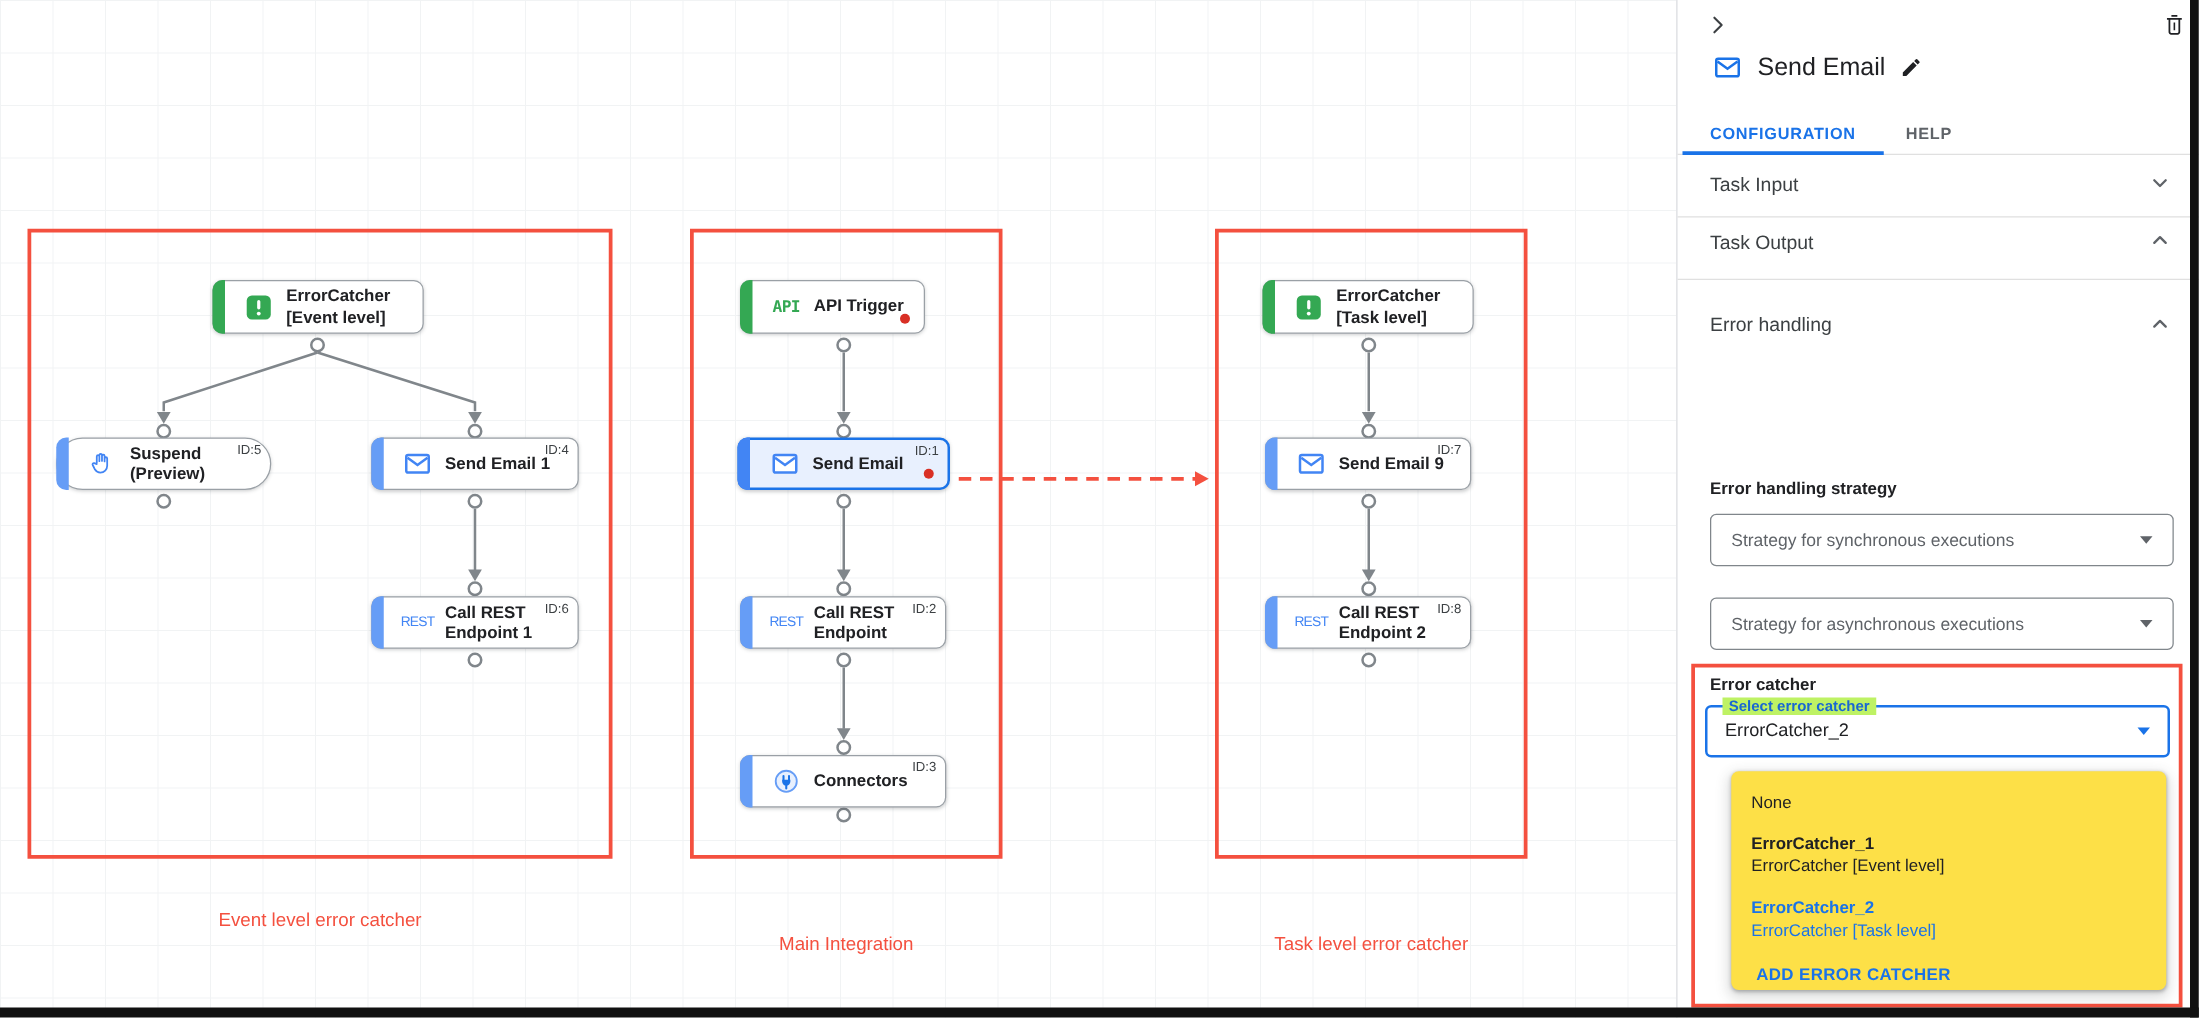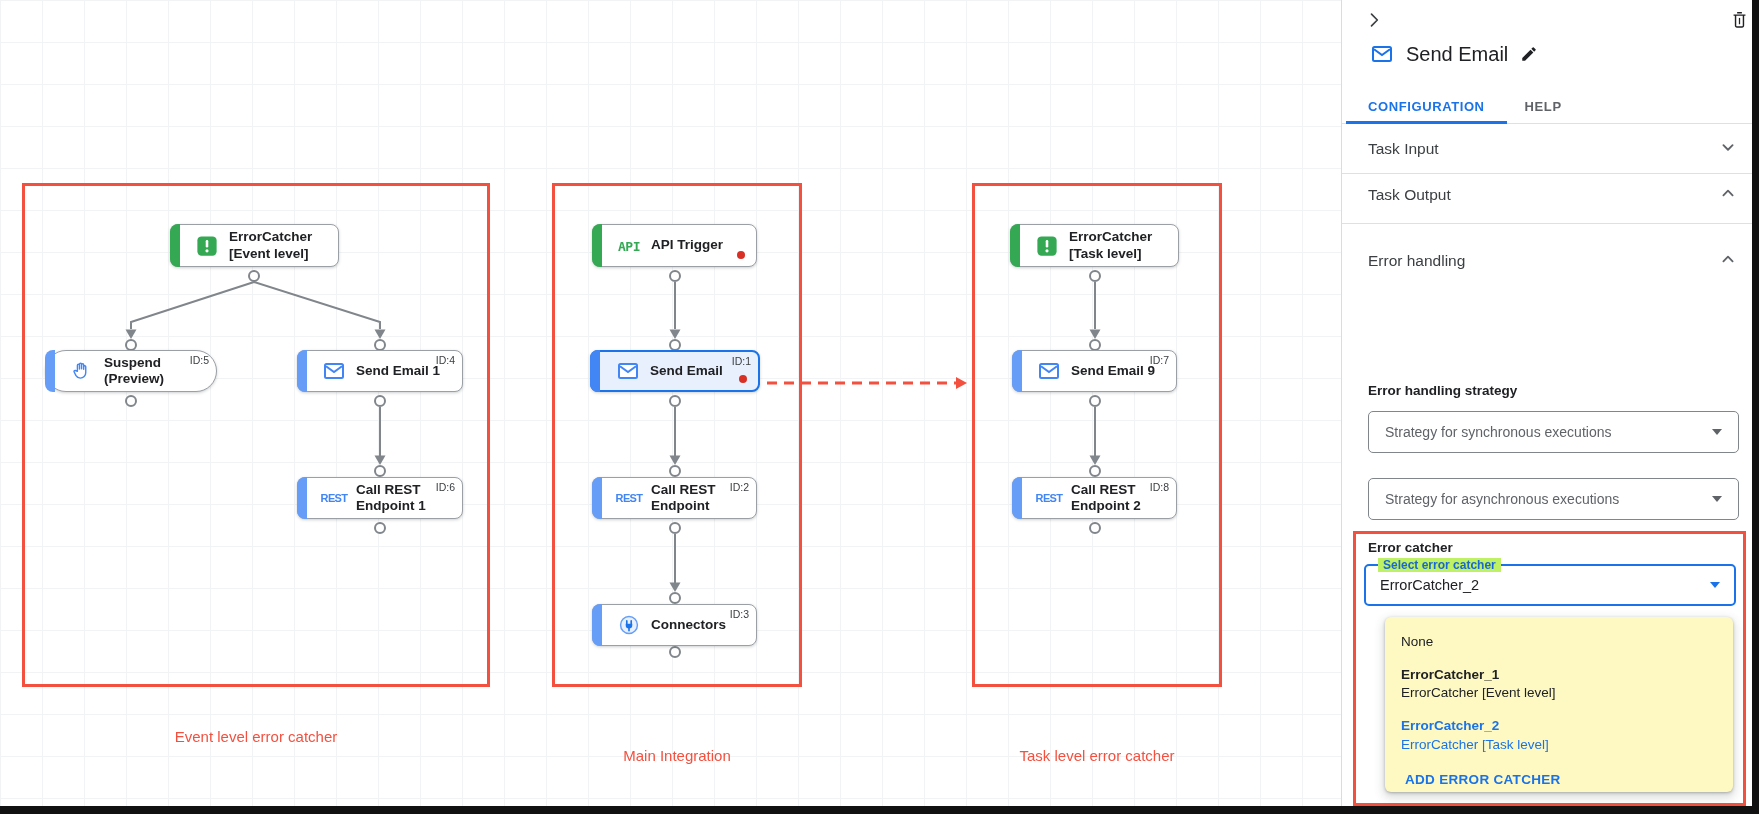--- a/index.html
+++ b/index.html
@@ -21,21 +21,21 @@
   .node .bar { position:absolute; left:-1px; top:-1px; bottom:-1px; width:10px;
     border-radius:8px 0 0 8px; }
   .node.green .bar { background:#34a853; }
   .node.blue  .bar { background:#669df6; }
   .node.selected { background:#e8f0fe; border:2px solid #1a73e8; }
   .node.selected .bar { background:#4285f4; left:-2px; top:-2px; bottom:-2px; }
   .node .nicon { position:absolute; left:20px; top:50%; transform:translateY(-50%);
     display:flex; align-items:center; justify-content:center; width:32px; }
   .node .txticon { font-weight:bold; color:#34a853; font-family:"DejaVu Sans Mono",monospace;
     font-size:13px; letter-spacing:-0.5px; }
-  .node .resticon { font-weight:bold; color:#4285f4; font-size:11px; letter-spacing:-0.6px;
+  .node .resticon { font-weight:normal; color:#4285f4; font-size:11px; letter-spacing:-0.6px;
     font-stretch:condensed; }
   .node .label { margin-left:58px; margin-right:10px; font-size:13.5px; font-weight:600;
     line-height:1.2; color:#202124; }
   .node .badge { position:absolute; top:3px; right:7px; font-size:10.5px; color:#3c4043; }
   .node .dot { position:absolute; right:11px; bottom:7px; width:8px; height:8px;
     border-radius:50%; background:#d93025; }
 
   
   .panel { position:absolute; left:1341px; top:0; width:418px; height:814px; background:#fff;
     border-left:1px solid #dadce0; z-index:4; }
@@ -63,21 +63,21 @@
   .caret { width:0; height:0; border-left:5px solid transparent; border-right:5px solid transparent;
     border-top:6px solid #5f6368; margin-left:auto; }
   .red-note-box { position:absolute; left:11px; top:531px; width:393px; height:275px;
     border:3px solid #f4503f; z-index:5; pointer-events:none; }
   .select-ec { position:absolute; left:22px; top:564px; width:372px; height:42px;
     border:2px solid #1a73e8; border-radius:5px; display:flex; align-items:center;
     padding:0 14px; font-size:14.5px; color:#202124; background:#fff; cursor:pointer; }
   .select-ec .float { position:absolute; top:-8px; left:12px; background:#bef264; padding:0 5px;
     font-size:12px; font-weight:600; color:#1967d2; }
   .select-ec .caret { border-top-color:#1a73e8; }
-  .menu { position:absolute; left:43px; top:617px; width:348px; height:175px; background:#fef9c3;
+  .menu { position:absolute; left:43px; top:617px; width:348px; height:175px; background:#fde047;
     border-radius:6px; z-index:6; padding:13px 0 0;
     box-shadow:0 1px 3px rgba(60,64,67,.35), 0 4px 10px 2px rgba(60,64,67,.18); }
   .opt { padding:4px 16px; font-size:13.5px; color:#202124; cursor:pointer; }
   .opt .ttl { font-weight:700; line-height:1.35; }
   .opt .sub { line-height:1.35; }
   .opt.sel .ttl, .opt.sel .sub { color:#1a73e8; }
   .opt-none { margin-bottom:9px; }
   .opt-block { margin-bottom:7px; }
   .add-btn { margin-top:9px; padding:5px 20px; color:#1a73e8; font-size:13.5px;
     font-weight:700; letter-spacing:.3px; cursor:pointer; }
@@ -181,21 +181,21 @@
         <span class="bar"></span>
         <span class="nicon">
           <span class="resticon">REST</span>
         </span>
         <span class="label">
           <div>Call REST</div>
           <div>Endpoint 1</div>
         </span>
         <span class="badge">ID:6</span>
       </div>
-      <div class="node green" style="left: 592px; top: 224px; width: 165px; height: 43px;">
+      <div class="node green" style="left: 592px; top: 224px; width: 148px; height: 43px;">
         <span class="bar"></span>
         <span class="nicon">
           <span class="txticon">API</span>
         </span>
         <span class="label">
           <div>API Trigger</div>
         </span>
         <span class="dot"></span>
       </div>
       <div class="node blue selected" style="left: 590px; top: 350px; width: 170px; height: 42px;">

